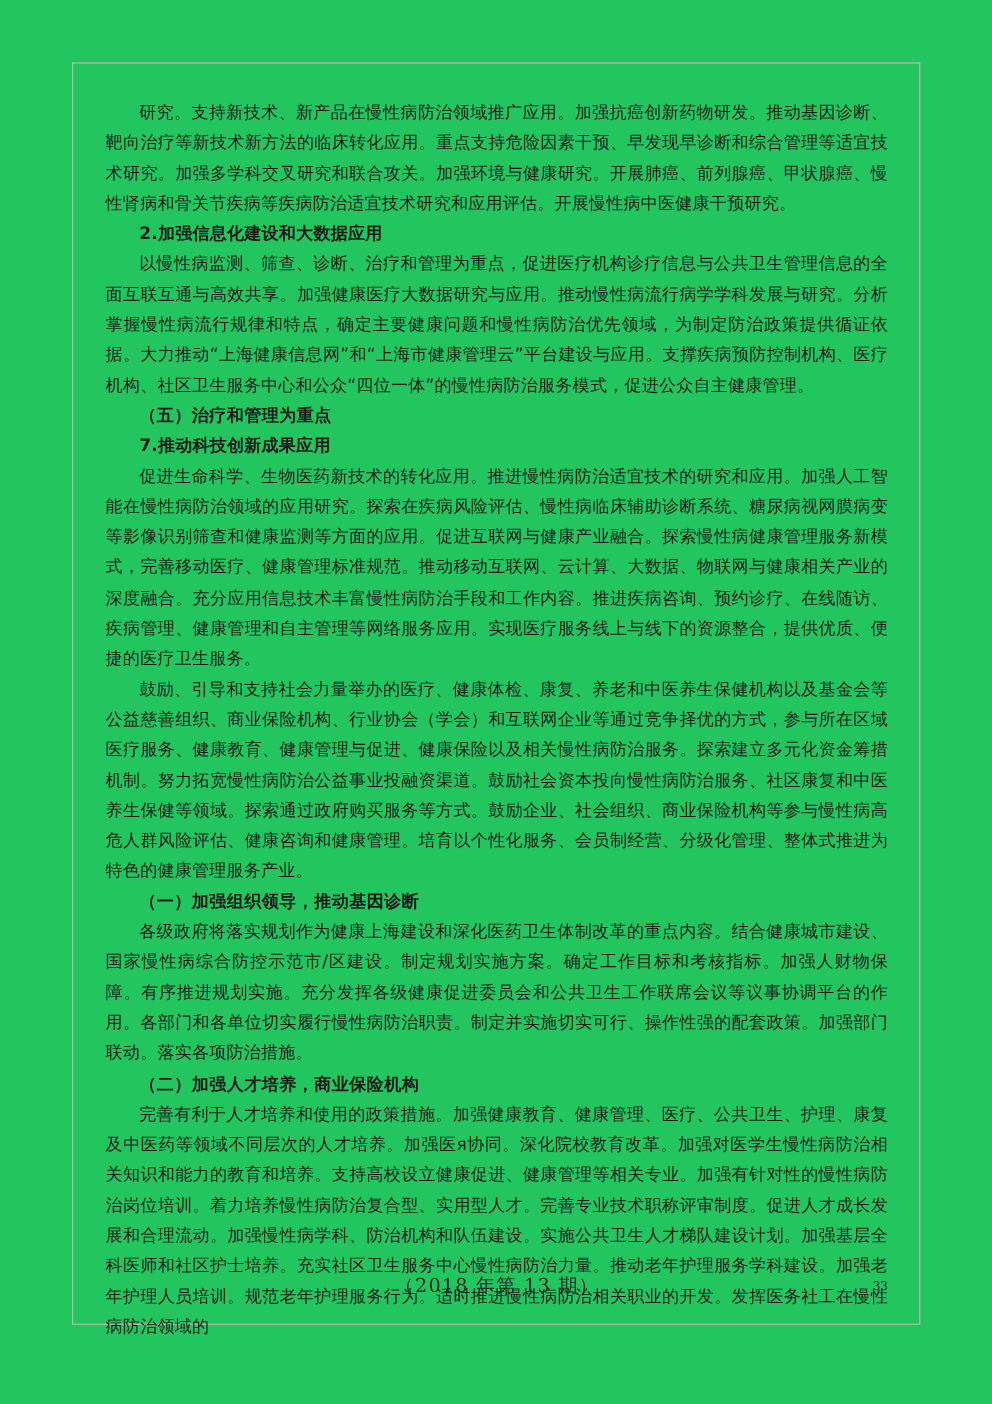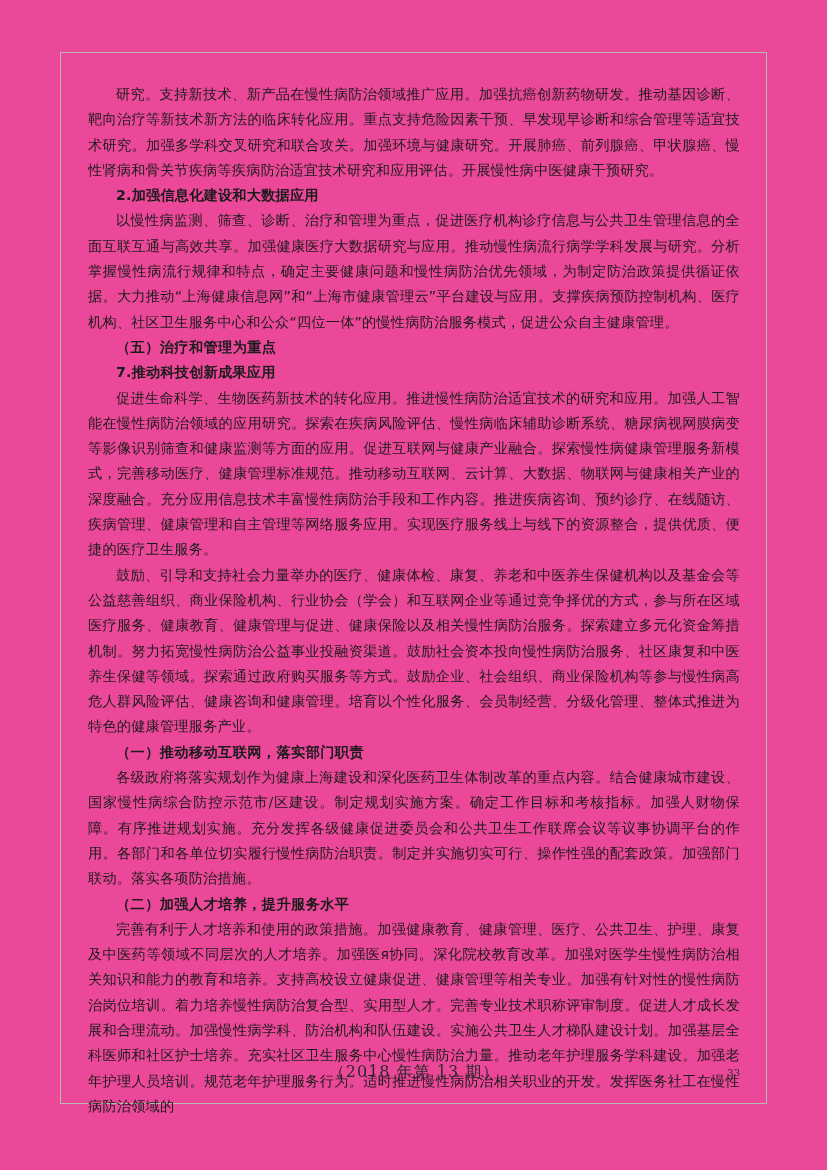--- a/index.html
+++ b/index.html
@@ -7,21 +7,21 @@
     padding: 0;
     background: #ffffff;
   }
   body {
     font-family: "DejaVu Sans", sans-serif;
   }
   .page {
     position: relative;
     width: 827px;
     height: 1170px;
-    background: #ec4899;
+    background: #22c55e;
     overflow: hidden;
     box-sizing: border-box;
   }
   .page-border {
     position: absolute;
     left: 60px;
     top: 52px;
     width: 707px;
     height: 1052px;
     border: 1px solid #b9b9b4;
@@ -98,23 +98,23 @@
   <div class="page-border"></div>
 
   <div class="content blur">
     <p class="indent2">研究。支持新技术、新产品在慢性病防治领域推广应用。加强抗癌创新药物研发。推动基因诊断、靶向治疗等新技术新方法的临床转化应用。重点支持危险因素干预、早发现早诊断和综合管理等适宜技术研究。加强多学科交叉研究和联合攻关。加强环境与健康研究。开展肺癌、前列腺癌、甲状腺癌、慢性肾病和骨关节疾病等疾病防治适宜技术研究和应用评估。开展慢性病中医健康干预研究。</p>
     <p class="heading-num">2.加强信息化建设和大数据应用</p>
     <p class="indent2">以慢性病监测、筛查、诊断、治疗和管理为重点，促进医疗机构诊疗信息与公共卫生管理信息的全面互联互通与高效共享。加强健康医疗大数据研究与应用。推动慢性病流行病学学科发展与研究。分析掌握慢性病流行规律和特点，确定主要健康问题和慢性病防治优先领域，为制定防治政策提供循证依据。大力推动“上海健康信息网”和“上海市健康管理云”平台建设与应用。支撑疾病预防控制机构、医疗机构、社区卫生服务中心和公众“四位一体”的慢性病防治服务模式，促进公众自主健康管理。</p>
     <p class="heading-paren">（五）治疗和管理为重点</p>
     <p class="heading-num">7.推动科技创新成果应用</p>
     <p class="indent2">促进生命科学、生物医药新技术的转化应用。推进慢性病防治适宜技术的研究和应用。加强人工智能在慢性病防治领域的应用研究。探索在疾病风险评估、慢性病临床辅助诊断系统、糖尿病视网膜病变等影像识别筛查和健康监测等方面的应用。促进互联网与健康产业融合。探索慢性病健康管理服务新模式，完善移动医疗、健康管理标准规范。推动移动互联网、云计算、大数据、物联网与健康相关产业的深度融合。充分应用信息技术丰富慢性病防治手段和工作内容。推进疾病咨询、预约诊疗、在线随访、疾病管理、健康管理和自主管理等网络服务应用。实现医疗服务线上与线下的资源整合，提供优质、便捷的医疗卫生服务。</p>
     <p class="indent2">鼓励、引导和支持社会力量举办的医疗、健康体检、康复、养老和中医养生保健机构以及基金会等公益慈善组织、商业保险机构、行业协会（学会）和互联网企业等通过竞争择优的方式，参与所在区域医疗服务、健康教育、健康管理与促进、健康保险以及相关慢性病防治服务。探索建立多元化资金筹措机制。努力拓宽慢性病防治公益事业投融资渠道。鼓励社会资本投向慢性病防治服务、社区康复和中医养生保健等领域。探索通过政府购买服务等方式。鼓励企业、社会组织、商业保险机构等参与慢性病高危人群风险评估、健康咨询和健康管理。培育以个性化服务、会员制经营、分级化管理、整体式推进为特色的健康管理服务产业。</p>
-    <p class="heading-paren">（一）推动移动互联网，落实部门职责</p>
+    <p class="heading-paren">（一）加强组织领导，推动基因诊断</p>
     <p class="indent2">各级政府将落实规划作为健康上海建设和深化医药卫生体制改革的重点内容。结合健康城市建设、国家慢性病综合防控示范市/区建设。制定规划实施方案。确定工作目标和考核指标。加强人财物保障。有序推进规划实施。充分发挥各级健康促进委员会和公共卫生工作联席会议等议事协调平台的作用。各部门和各单位切实履行慢性病防治职责。制定并实施切实可行、操作性强的配套政策。加强部门联动。落实各项防治措施。</p>
-    <p class="heading-paren">（二）加强人才培养，提升服务水平</p>
+    <p class="heading-paren">（二）加强人才培养，商业保险机构</p>
     <p class="indent2">完善有利于人才培养和使用的政策措施。加强健康教育、健康管理、医疗、公共卫生、护理、康复及中医药等领域不同层次的人才培养。加强医я协同。深化院校教育改革。加强对医学生慢性病防治相关知识和能力的教育和培养。支持高校设立健康促进、健康管理等相关专业。加强有针对性的慢性病防治岗位培训。着力培养慢性病防治复合型、实用型人才。完善专业技术职称评审制度。促进人才成长发展和合理流动。加强慢性病学科、防治机构和队伍建设。实施公共卫生人才梯队建设计划。加强基层全科医师和社区护士培养。充实社区卫生服务中心慢性病防治力量。推动老年护理服务学科建设。加强老年护理人员培训。规范老年护理服务行为。适时推进慢性病防治相关职业的开发。发挥医务社工在慢性病防治领域的</p>
   </div>
 
   <div class="footer blur">
     <span class="footer-center">（2018 年第 13 期）</span>
     <span class="footer-page">33</span>
   </div>
 </div>
 
 </body></html>

